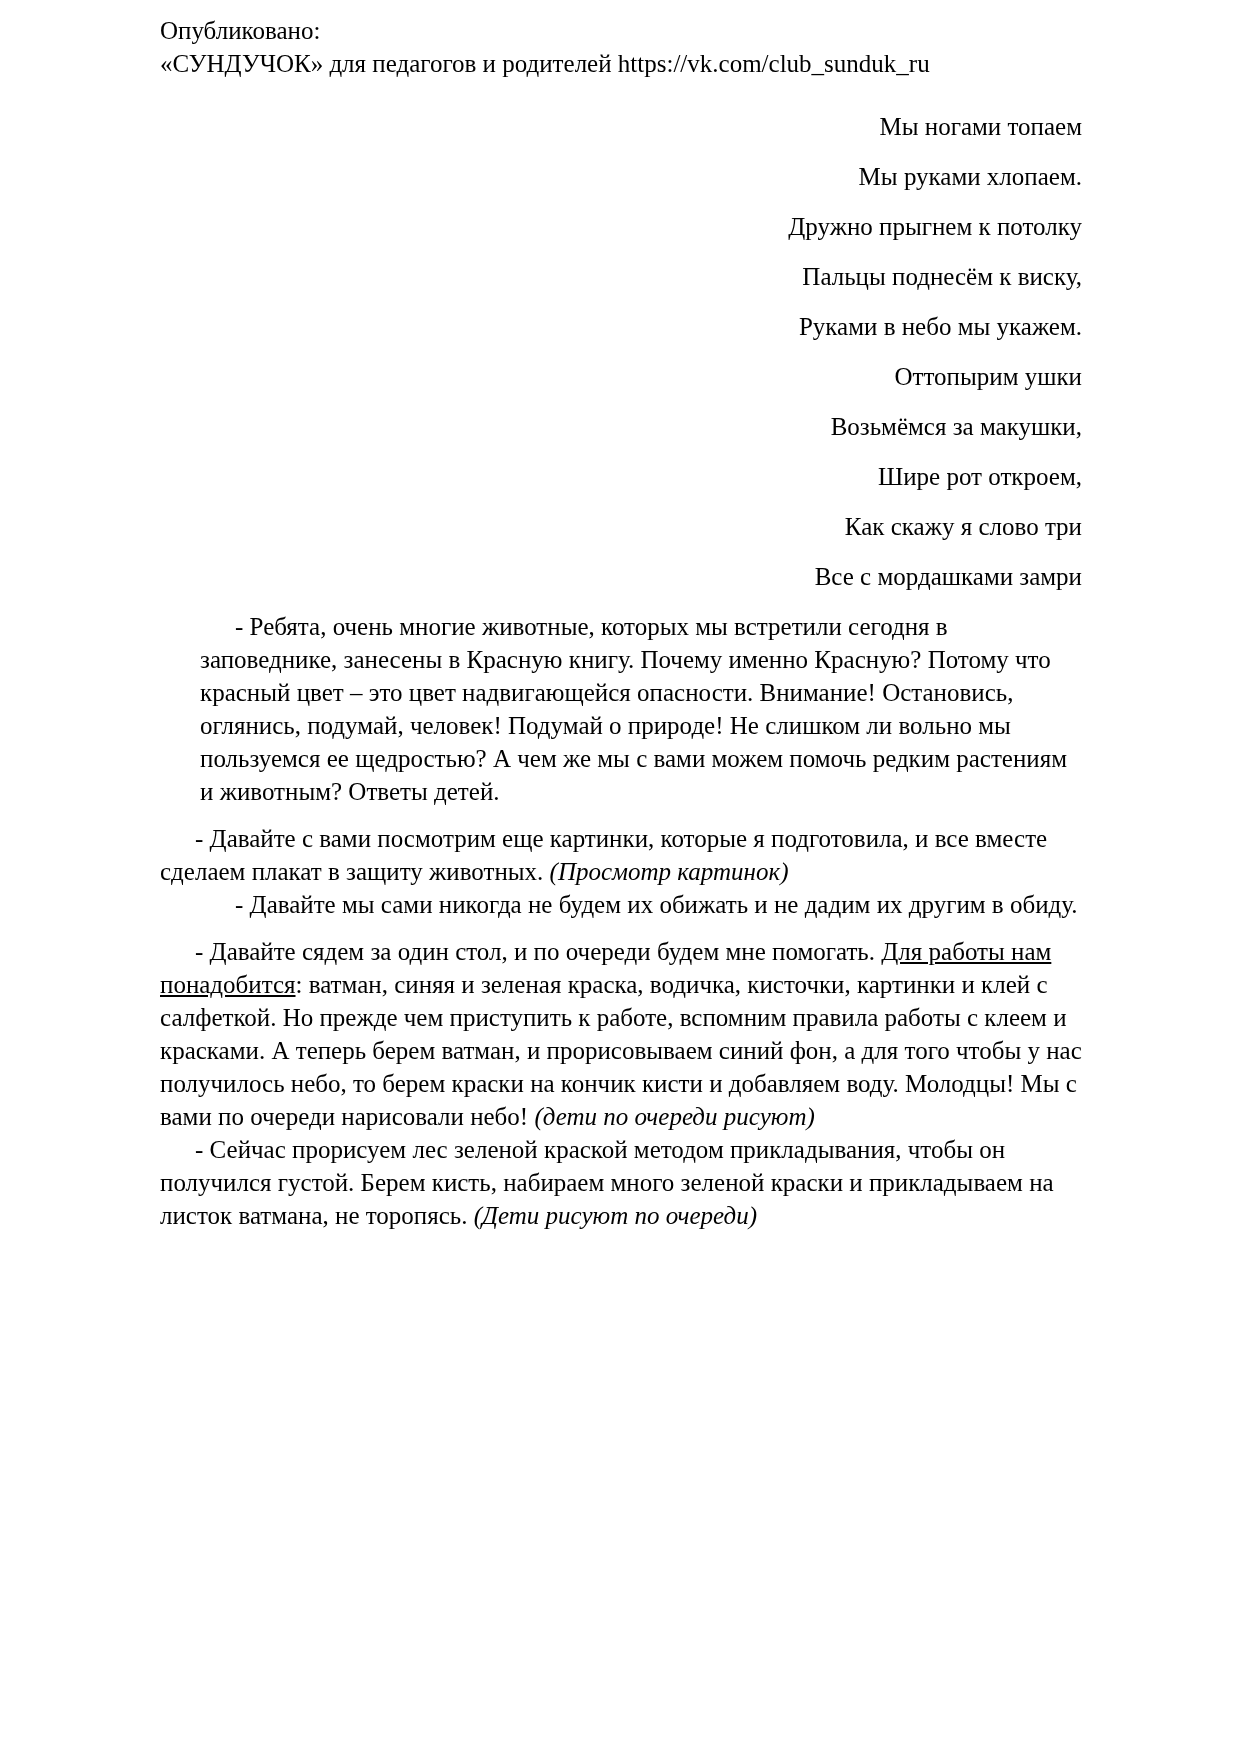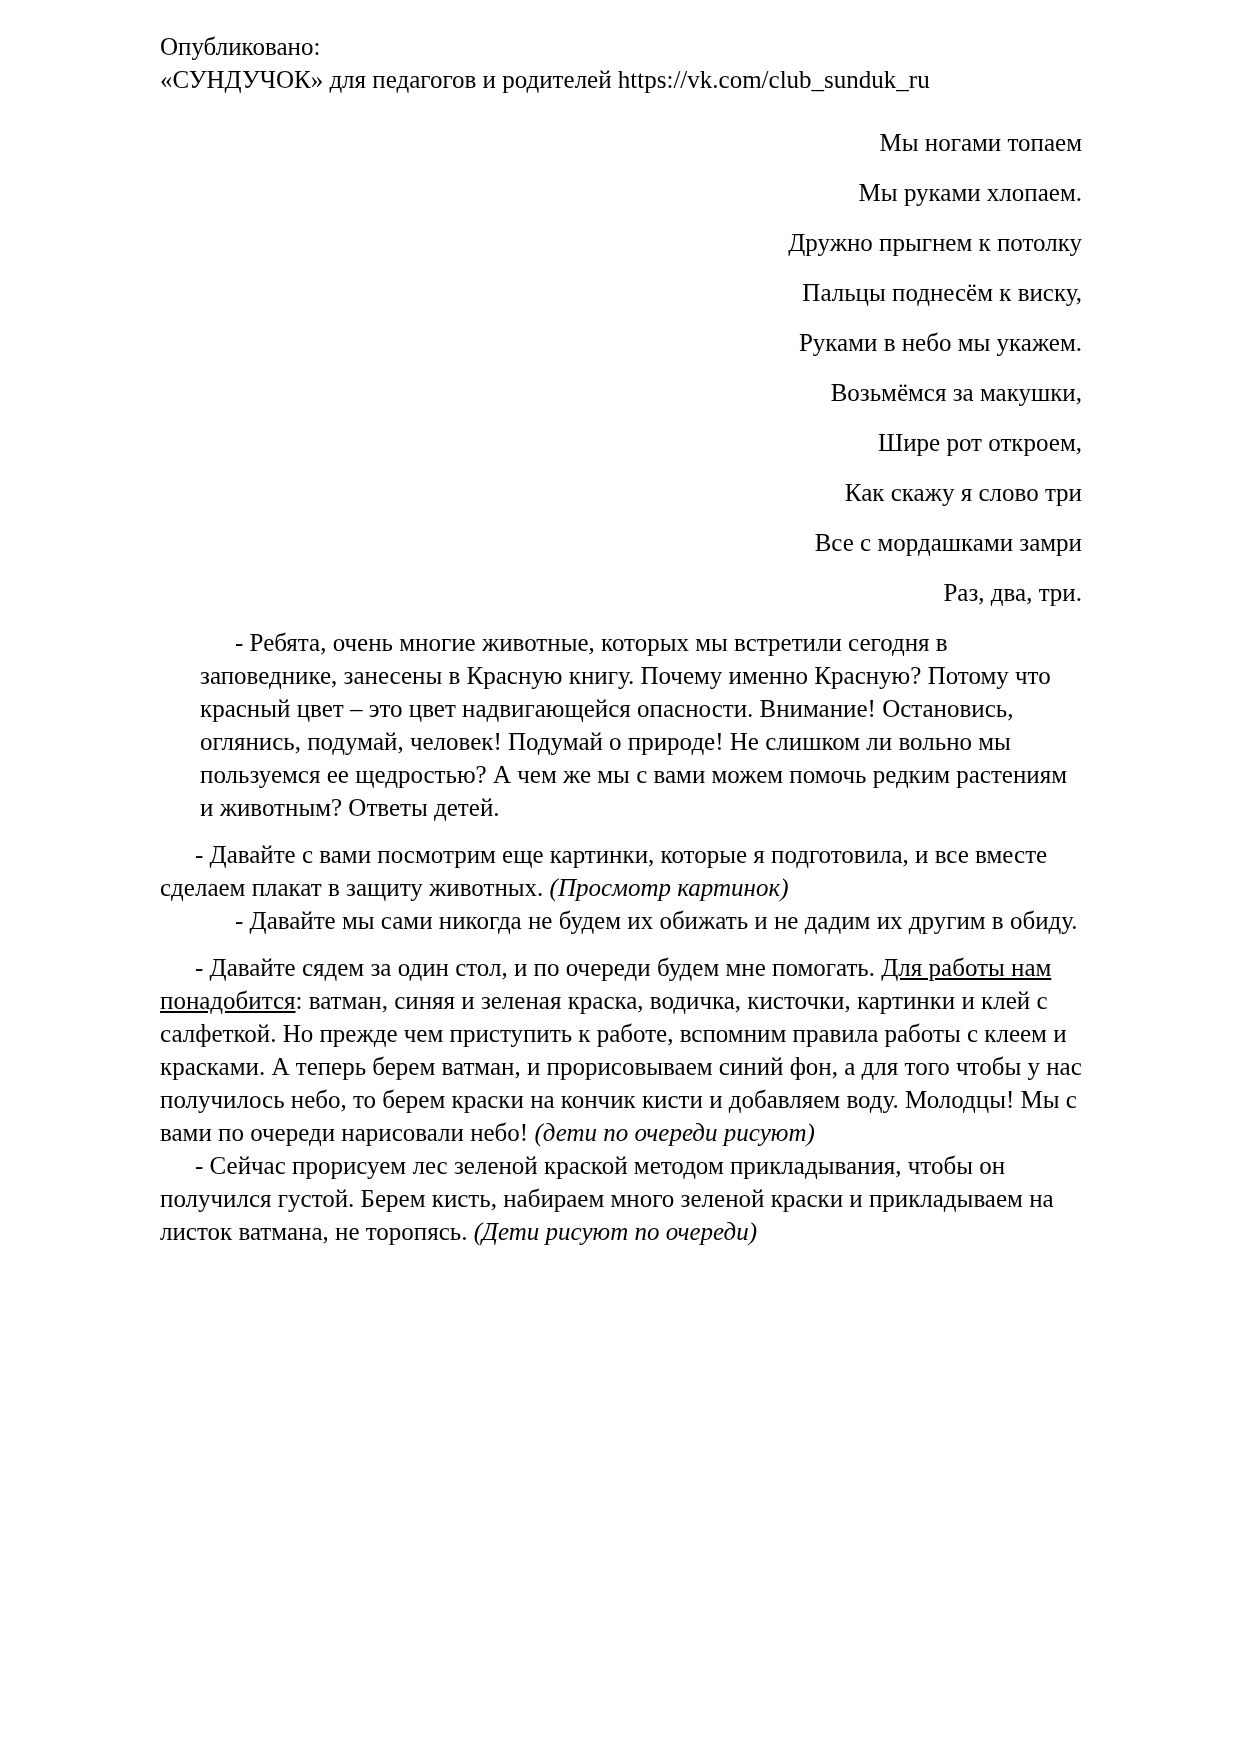--- a/index.html
+++ b/index.html
@@ -11,21 +11,21 @@
     width: 1240px;
     height: 1754px;
     font-family: "Liberation Serif", "DejaVu Serif", serif;
     color: #000000;
     overflow: hidden;
   }
   .page {
     box-sizing: border-box;
     width: 1240px;
     height: 1754px;
-    padding: 30px 158px 20px 160px;
+    padding: 14px 158px 20px 160px;
   }
   .doc-header p {
     margin: 0;
     font-size: 25px;
     line-height: 33px;
   }
   .doc-header {
     margin-bottom: 30px;
   }
   .poem {
@@ -60,25 +60,25 @@
     <p>Опубликовано:</p>
     <p><span>«СУНДУЧОК» для педагогов и родителей </span><span>https://vk.com/club_sunduk_ru</span></p>
   </div>
 
   <div class="poem">
       <p class="poem-line">Мы ногами топаем</p>
       <p class="poem-line">Мы руками хлопаем.</p>
       <p class="poem-line">Дружно прыгнем к потолку</p>
       <p class="poem-line">Пальцы поднесём к виску,</p>
       <p class="poem-line">Руками в небо мы укажем.</p>
+      <p class="poem-line">Оттопырим ушки</p>
       <p class="poem-line">Возьмёмся за макушки,</p>
       <p class="poem-line">Шире рот откроем,</p>
       <p class="poem-line">Как скажу я слово три</p>
       <p class="poem-line">Все с мордашками замри</p>
-      <p class="poem-line">Раз, два, три.</p>
     </div>
 
   <div class="paragraphs">
       <p class="para spaced"><span>- Ребята, очень многие животные, которых мы встретили сегодня в заповеднике, занесены в Красную книгу. Почему именно Красную? Потому что красный цвет – это цвет надвигающейся опасности. Внимание! Остановись, оглянись, подумай, человек! Подумай о природе! Не слишком ли вольно мы пользуемся ее щедростью? А чем же мы с вами можем помочь редким растениям и животным? Ответы детей.</span></p>
       <p class="para"><span>- Давайте с вами посмотрим еще картинки, которые я подготовила, и все вместе сделаем плакат в защиту животных. </span><span class="italic">(Просмотр картинок)</span></p>
       <p class="para spaced"><span>- Давайте мы сами никогда не будем их обижать и не дадим их другим в обиду.</span></p>
       <p class="para"><span>- Давайте сядем за один стол, и по очереди будем мне помогать. </span><span class="underline">Для работы нам понадобится</span><span>: ватман, синяя и зеленая краска, водичка, кисточки, картинки и клей с салфеткой. Но прежде чем приступить к работе, вспомним правила работы с клеем и красками. А теперь берем ватман, и прорисовываем синий фон, а для того чтобы у нас получилось небо, то берем краски на кончик кисти и добавляем воду. Молодцы! Мы с вами по очереди нарисовали небо! </span><span class="italic">(дети по очереди рисуют)</span></p>
       <p class="para"><span>- Сейчас прорисуем лес зеленой краской методом прикладывания, чтобы он получился густой. Берем кисть, набираем много зеленой краски и прикладываем на листок ватмана, не торопясь. </span><span class="bold-italic">(Дети рисуют по очереди)</span></p>
     </div>
 

